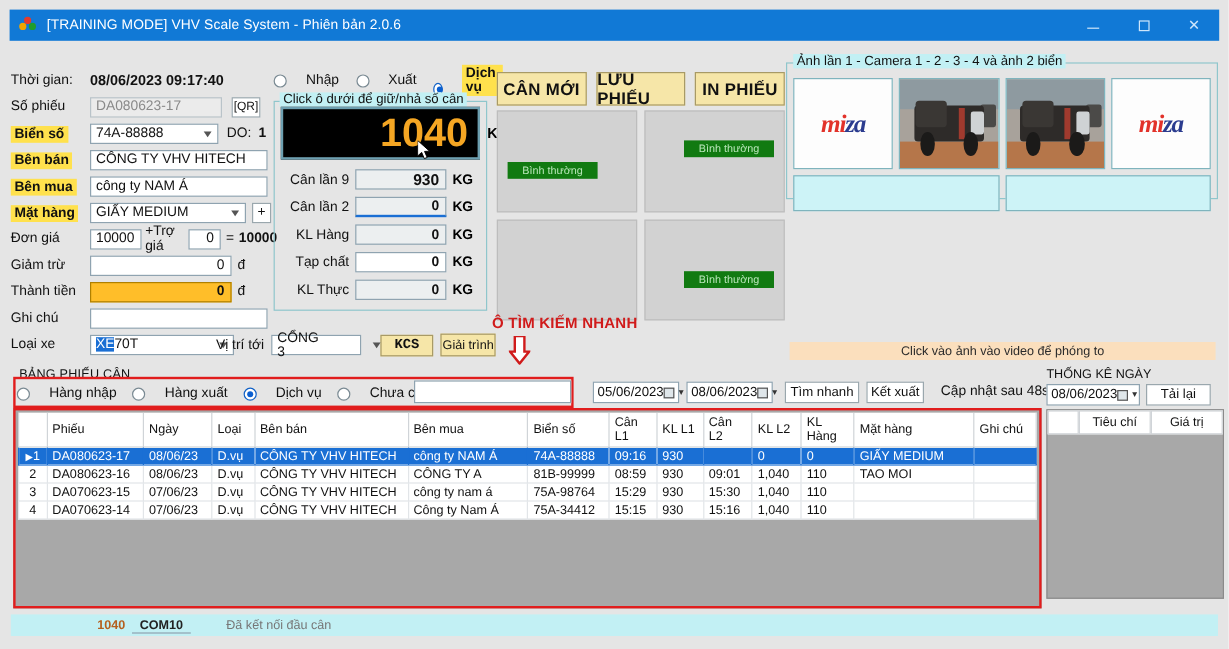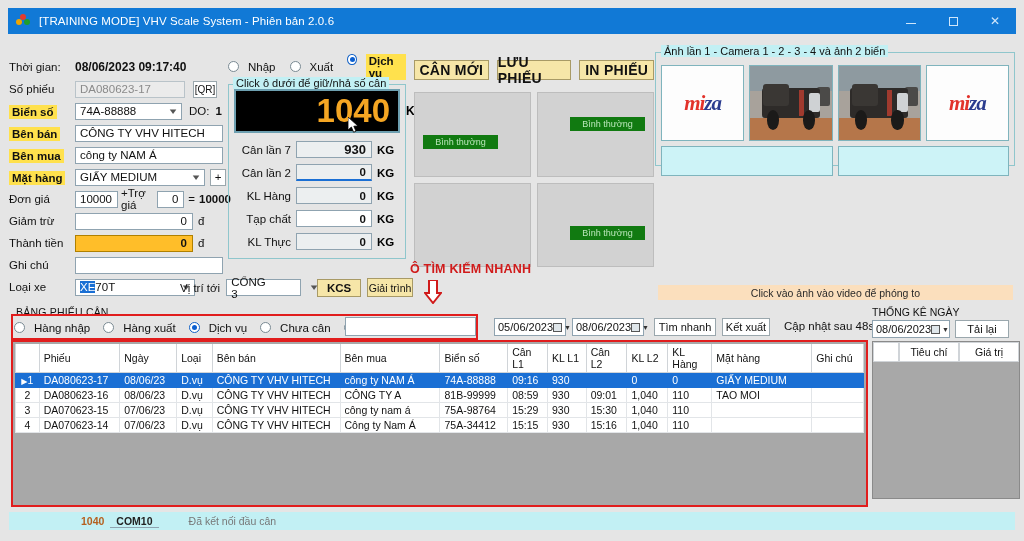--- a/index.html
+++ b/index.html
@@ -75,21 +75,21 @@
   }
 
   
   .formpane { position:absolute; left:9px; top:56px; width:222px; height:250px; }
   .frow { display:flex; align-items:center; height:22px; }
   .frow .lcell { width:66px; flex:none; }
 
   
   .weighpane { position:absolute; left:228px; top:58px; width:178px; }
   .radios { display:flex; align-items:center; gap:4px; height:18px;}
-  .radio { display:flex; align-items:flex-start; gap:9px; font-size:11.5px; color:#111;}
+  .radio { display:flex; align-items:flex-end; gap:16px; font-size:11.5px; color:#111;}
   .radio .dot {
     width:11px; height:11px; border-radius:50%; border:1px solid #7a8a93; background:#fff;
     display:inline-block; position:relative;
   }
   .radio.sel .dot { border-color:#1161c6; }
   .radio.sel .dot:after {
     content:""; position:absolute; left:2px; top:2px; width:5px; height:5px;
     border-radius:50%; background:#0b5fd0;
   }
   .radio.sel .rtxt { background:#ffe14d; padding:1px 3px; font-weight:600; }
@@ -119,21 +119,21 @@
   .btn {
     background:#f6e6a8; border:1px solid #a89a66; color:#111;
     display:flex; align-items:center; justify-content:center;
     font-size:11.5px; font-weight:bold;
   }
   .btn.big { font-size:14px; letter-spacing:.3px; }
   .btn.plain { background:#fff; border:1px solid #9aa7ad; font-weight:normal;}
   .btn.sm { font-size:10.5px; font-weight:normal; }
 
   
-  .actionrow { position:absolute; left:414px; top:60px; width:240px; height:20px; display:flex; gap:8px; }
+  .actionrow { position:absolute; left:414px; top:60px; width:240px; height:28px; display:flex; gap:8px; }
   .actionrow .btn { flex:1; }
   .camgrid {
     position:absolute; left:414px; top:92px; width:240px; height:175px;
     display:grid; grid-template-columns:1fr 1fr; grid-template-rows:1fr 1fr; gap:6px;
   }
   .campanel {
     background:#d2d2d2; border:1px solid #bdbdbd;
     display:flex; align-items:center; justify-content:center;
   }
   .normbadge {
@@ -353,21 +353,21 @@
       </div>
     </div>
   </div>
 
   <div style="position:absolute;left:180px;top:278px;display:flex;align-items:center;gap:6px;">
     <div class="lbl">Vị trí tới</div>
     <div class="tf combo" style="width:75px;gap:44px;">
       <span class="cv">CỔNG 3</span>
       <span class="arw">▼</span>
     </div>
-    <div class="btn" style="width:44px;height:18px;margin-left:10px;">KCS</div>
+    <div class="btn" style="width:44px;height:18px;margin-left:10px;font-family:Liberation Mono, monospace;">KCS</div>
     <div class="btn sm" style="width:46px;height:19px;">Giải trình</div>
   </div>
 
   <div class="weighpane">
     <div class="radios">
       <div class="radio">
         <span class="dot"></span>
         <span class="rtxt">Nhập</span>
       </div>
       <div class="radio" style="margin-left:10px;">
@@ -385,21 +385,21 @@
 
       <div class="lcd">
         <span class="num">1040</span>
         <svg class="cursor-arrow" style="left:112px;top:26px;" viewBox="0 0 11 16">
           <polygon points="0,0 0,13 3.4,10 5.6,15.2 8,14.2 5.8,9.2 10,9" fill="#ffffff" stroke="#000" stroke-width="0.8"></polygon>
         </svg>
         <span class="lcdunit">KG</span>
       </div>
 
       <div class="wrow" style="margin-top:6px;">
-        <div class="wl lbl">Cân lần 7</div>
+        <div class="wl lbl">Cân lần 9</div>
         <div class="tf gray right wf" style="font-weight:bold;font-size:13px;">930</div>
         <div class="wu">KG</div>
       </div>
       <div class="wrow">
         <div class="wl lbl">Cân lần 2</div>
         <div class="tf gray right wf" style="border-bottom:2px solid #1a6fd4;font-weight:bold;">0</div>
         <div class="wu">KG</div>
       </div>
       <div class="wrow">
         <div class="wl lbl">KL Hàng</div>

